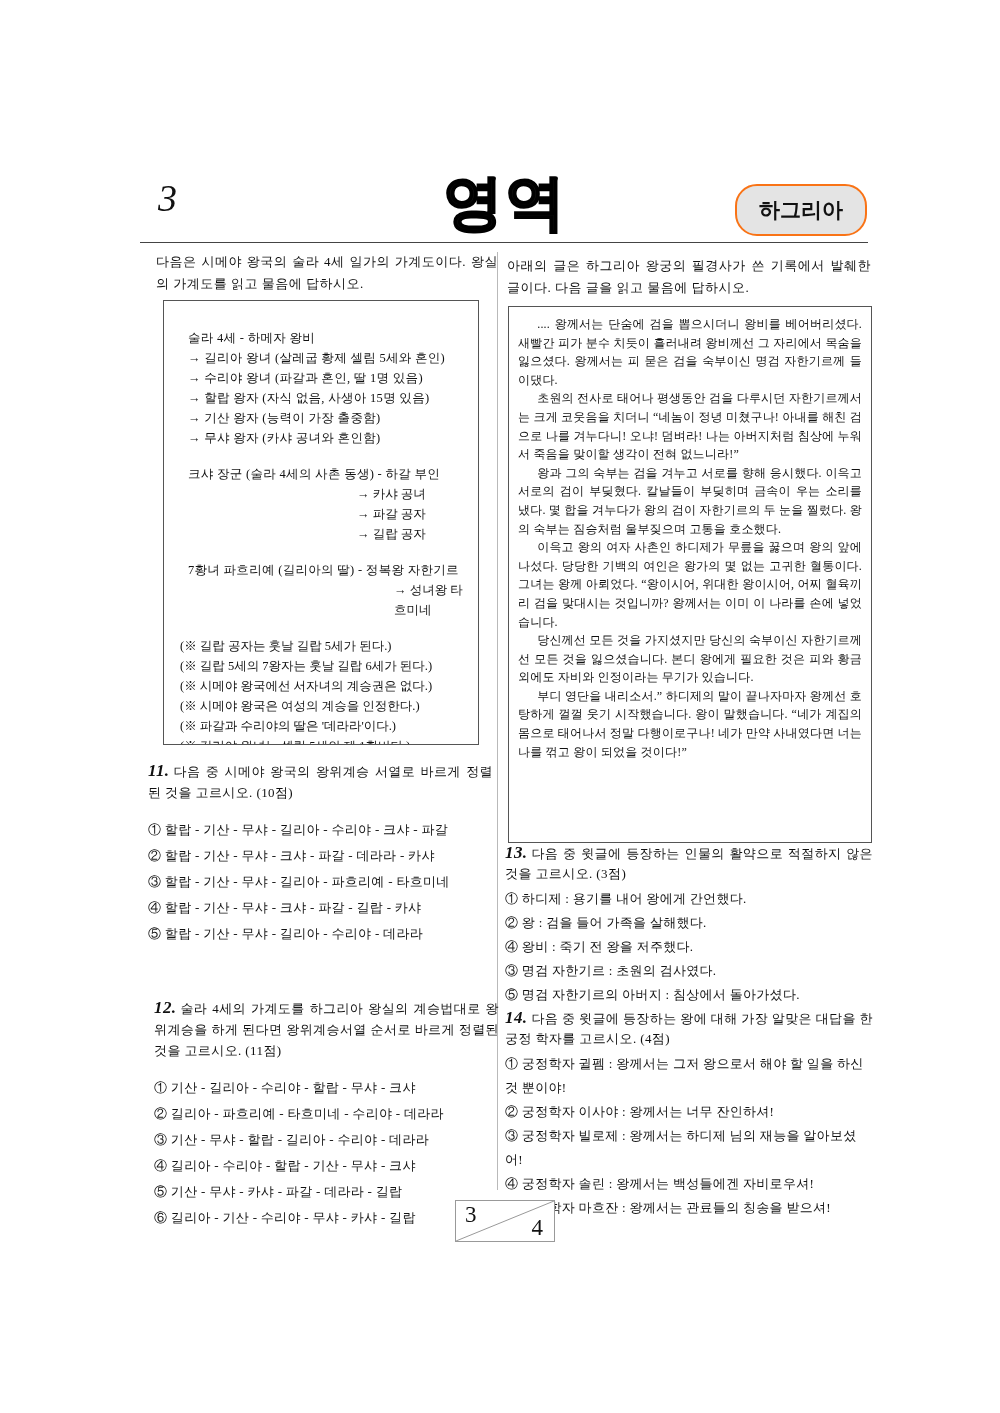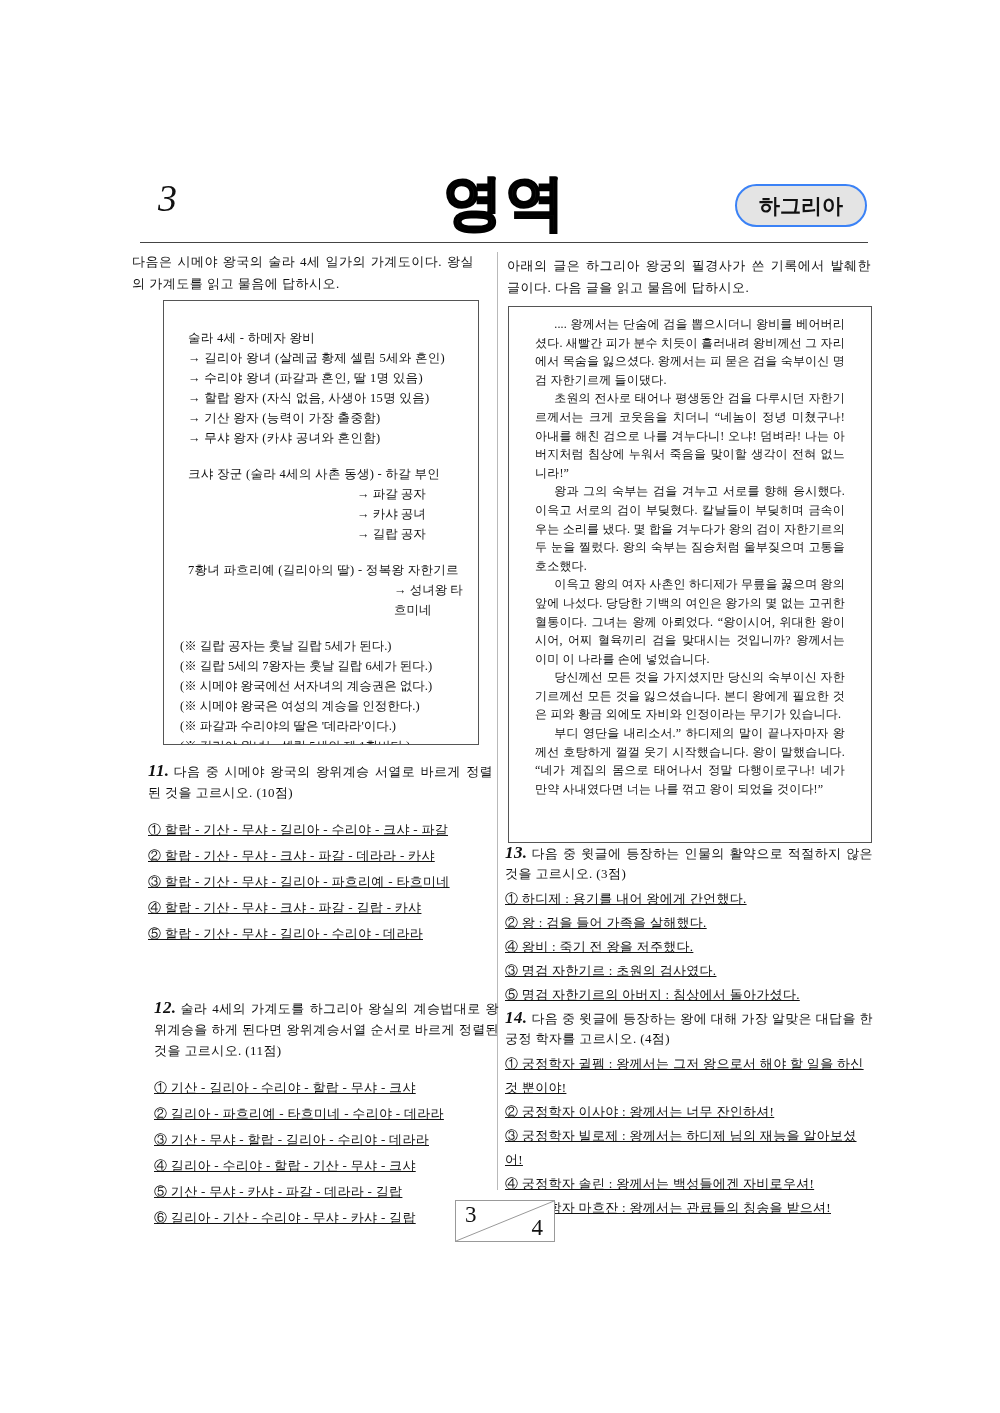--- a/index.html
+++ b/index.html
@@ -21,22 +21,22 @@
   }
   .main-title {
     position: absolute; left: 505px; top: 163px;
     transform: translateX(-50%);
     font-family: "Liberation Sans", "DejaVu Sans", sans-serif;
     font-weight: 900; font-size: 60px; letter-spacing: 2px;
     -webkit-text-stroke: 2px #000;
   }
   .subject-badge {
     position: absolute; left: 735px; top: 184px;
-    width: 132px; height: 43px;
-    border: 2px solid #3b82f6; border-radius: 22px;
+    width: 132px; height: 52px;
+    border: 2px solid #f97316; border-radius: 22px;
     background: #e4e4e4;
     display: flex; align-items: center; justify-content: center;
     font-family: "Liberation Sans", "DejaVu Sans", sans-serif;
     font-weight: 700; font-size: 21px;
   }
   .header-rule {
     position: absolute; left: 140px; top: 242px;
     width: 728px; height: 0;
     border-top: 1.5px solid #444;
   }
@@ -49,54 +49,54 @@
   .intro {
     font-size: 13px; line-height: 22px; text-align: justify;
     letter-spacing: 0.5px;
   }
   .boxed {
     border: 1.5px solid #555;
     background: #fff;
     overflow: hidden;
   }
   
-  .left-intro { position: absolute; left: 132px; top: 251px; width: 342px; }
+  .left-intro { position: absolute; left: 156px; top: 251px; width: 342px; }
   .tree-box {
     position: absolute; left: 163px; top: 300px;
     width: 316px; height: 445px;
     padding: 27px 8px 8px 8px;
     font-size: 12.5px; line-height: 20px;
   }
   .tb-line { padding-left: 16px; letter-spacing: 0.3px; }
   .tb-sub  { padding-left: 185px; }
   .tb-sub2 { padding-left: 222px; }
   .tb-note { padding-left: 8px; }
   .gap-top { margin-top: 16px; }
   
   .question { position: absolute; width: 345px; }
   .q-head { font-size: 13px; line-height: 21px; text-align: justify; letter-spacing: 0.4px; }
   .q-num  { font-style: italic; font-weight: 700; font-size: 17px; padding-right: 4px; }
-  .q-options { margin-top: 14px; font-size: 13px; text-decoration: underline; }
+  .q-options { margin-top: 14px; font-size: 13px; }
   .q-options .opt { line-height: 26px; letter-spacing: 0.3px; }
   .q-options-tight { margin-top: 3px; }
   .q-options-tight .opt { line-height: 24px; }
   
   .q11 { left: 148px; top: 760px;  width: 345px; }
   .q12 { left: 154px; top: 997px;  width: 345px; }
   
   .q13 { left: 505px; top: 843px;  width: 368px; }
   .q13 .q-head { line-height: 20px; }
   .q14 { left: 505px; top: 1008px; width: 368px; }
   .q14 .q-head { line-height: 20px; }
   
   .right-intro { position: absolute; left: 507px; top: 255px; width: 364px; }
   .passage-box {
     position: absolute; left: 508px; top: 306px;
     width: 364px; height: 537px;
-    padding: 8px 26px;
+    padding: 8px 9px;
     font-size: 12px; line-height: 18.6px;
   }
   .passage-box p {
     text-indent: 1.6em; text-align: justify; letter-spacing: 0.2px;
   }
   
   .footer-box {
     position: absolute; left: 455px; top: 1200px;
     width: 100px; height: 42px;
     border: 1px solid #999; background: #fff;
@@ -125,22 +125,22 @@
   <p class="intro left-intro">다음은 시메야 왕국의 술라 4세 일가의 가계도이다. 왕실의 가계도를 읽고 물음에 답하시오.</p>
 
   <div class="boxed tree-box">
     <div class="tb-line">술라 4세 - 하메자 왕비</div>
     <div class="tb-line">→ 길리아 왕녀 (살레굽 황제 셀림 5세와 혼인)</div>
     <div class="tb-line">→ 수리야 왕녀 (파갈과 혼인, 딸 1명 있음)</div>
     <div class="tb-line">→ 할랍 왕자 (자식 없음, 사생아 15명 있음)</div>
     <div class="tb-line">→ 기산 왕자 (능력이 가장 출중함)</div>
     <div class="tb-line">→ 무샤 왕자 (카샤 공녀와 혼인함)</div>
     <div class="tb-line gap-top">크샤 장군 (술라 4세의 사촌 동생) - 하갈 부인</div>
+    <div class="tb-sub">→ 카샤 공녀</div>
     <div class="tb-sub">→ 파갈 공자</div>
-    <div class="tb-sub">→ 카샤 공녀</div>
     <div class="tb-sub">→ 길랍 공자</div>
     <div class="tb-line gap-top">7황녀 파흐리예 (길리아의 딸) - 정복왕 자한기르</div>
     <div class="tb-sub2">→ 성녀왕 타흐미네</div>
     <div class="tb-note gap-top">(※ 길랍 공자는 훗날 길랍 5세가 된다.)</div>
     <div class="tb-note">(※ 길랍 5세의 7왕자는 훗날 길랍 6세가 된다.)</div>
     <div class="tb-note">(※ 시메야 왕국에선 서자녀의 계승권은 없다.)</div>
     <div class="tb-note">(※ 시메야 왕국은 여성의 계승을 인정한다.)</div>
     <div class="tb-note">(※ 파갈과 수리야의 딸은 '데라라'이다.)</div>
     <div class="tb-note">(※ 길리야 왕녀는 셀림 5세의 제 1황비다.)</div>
     <div class="tb-note">(※ 파갈 공자는 31세에 요절함.)</div>

